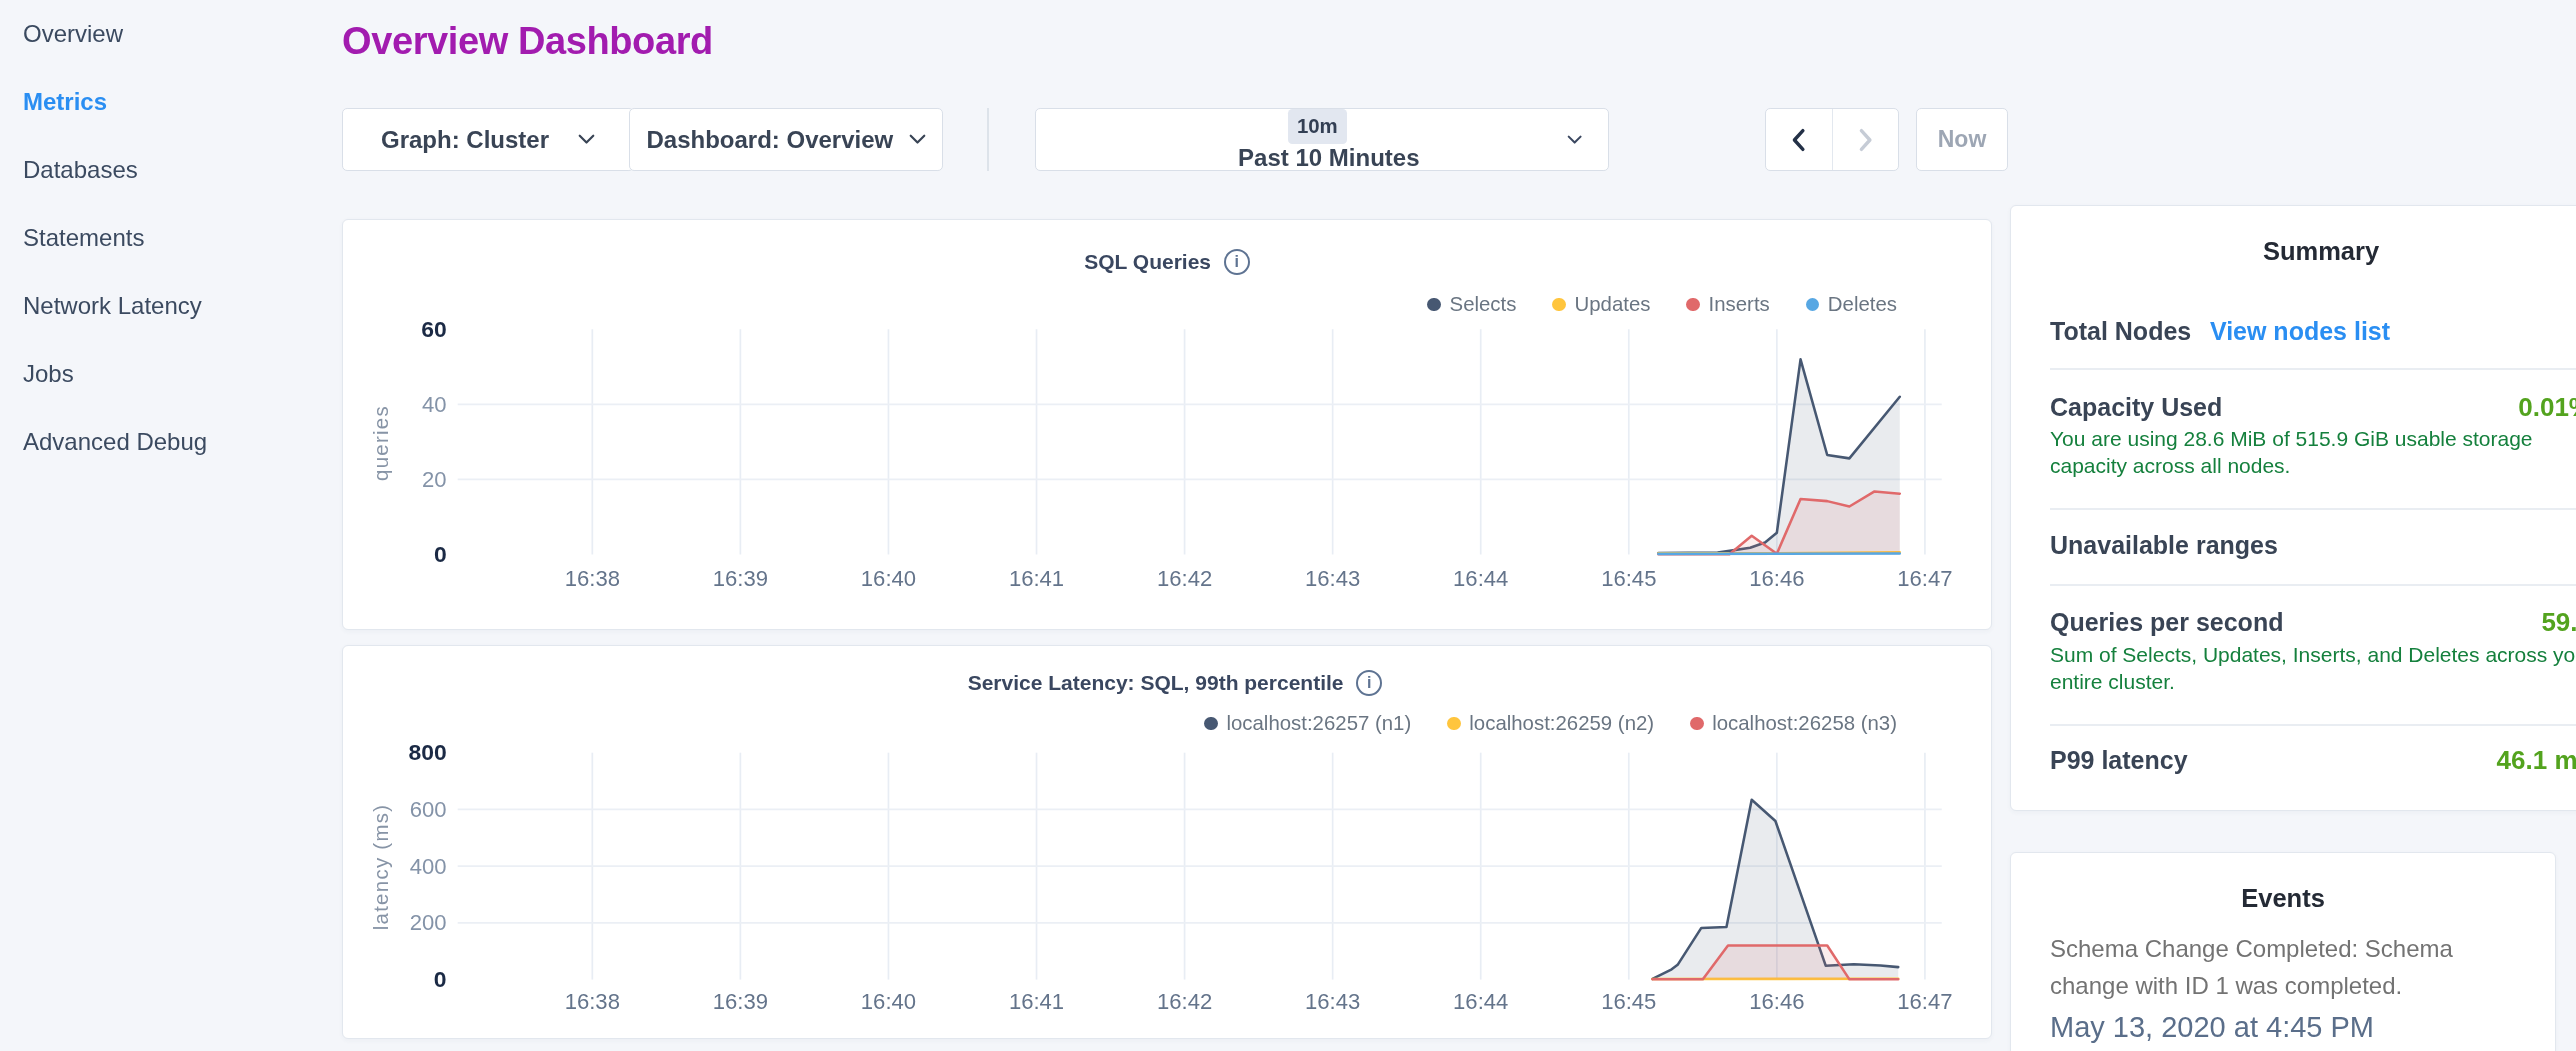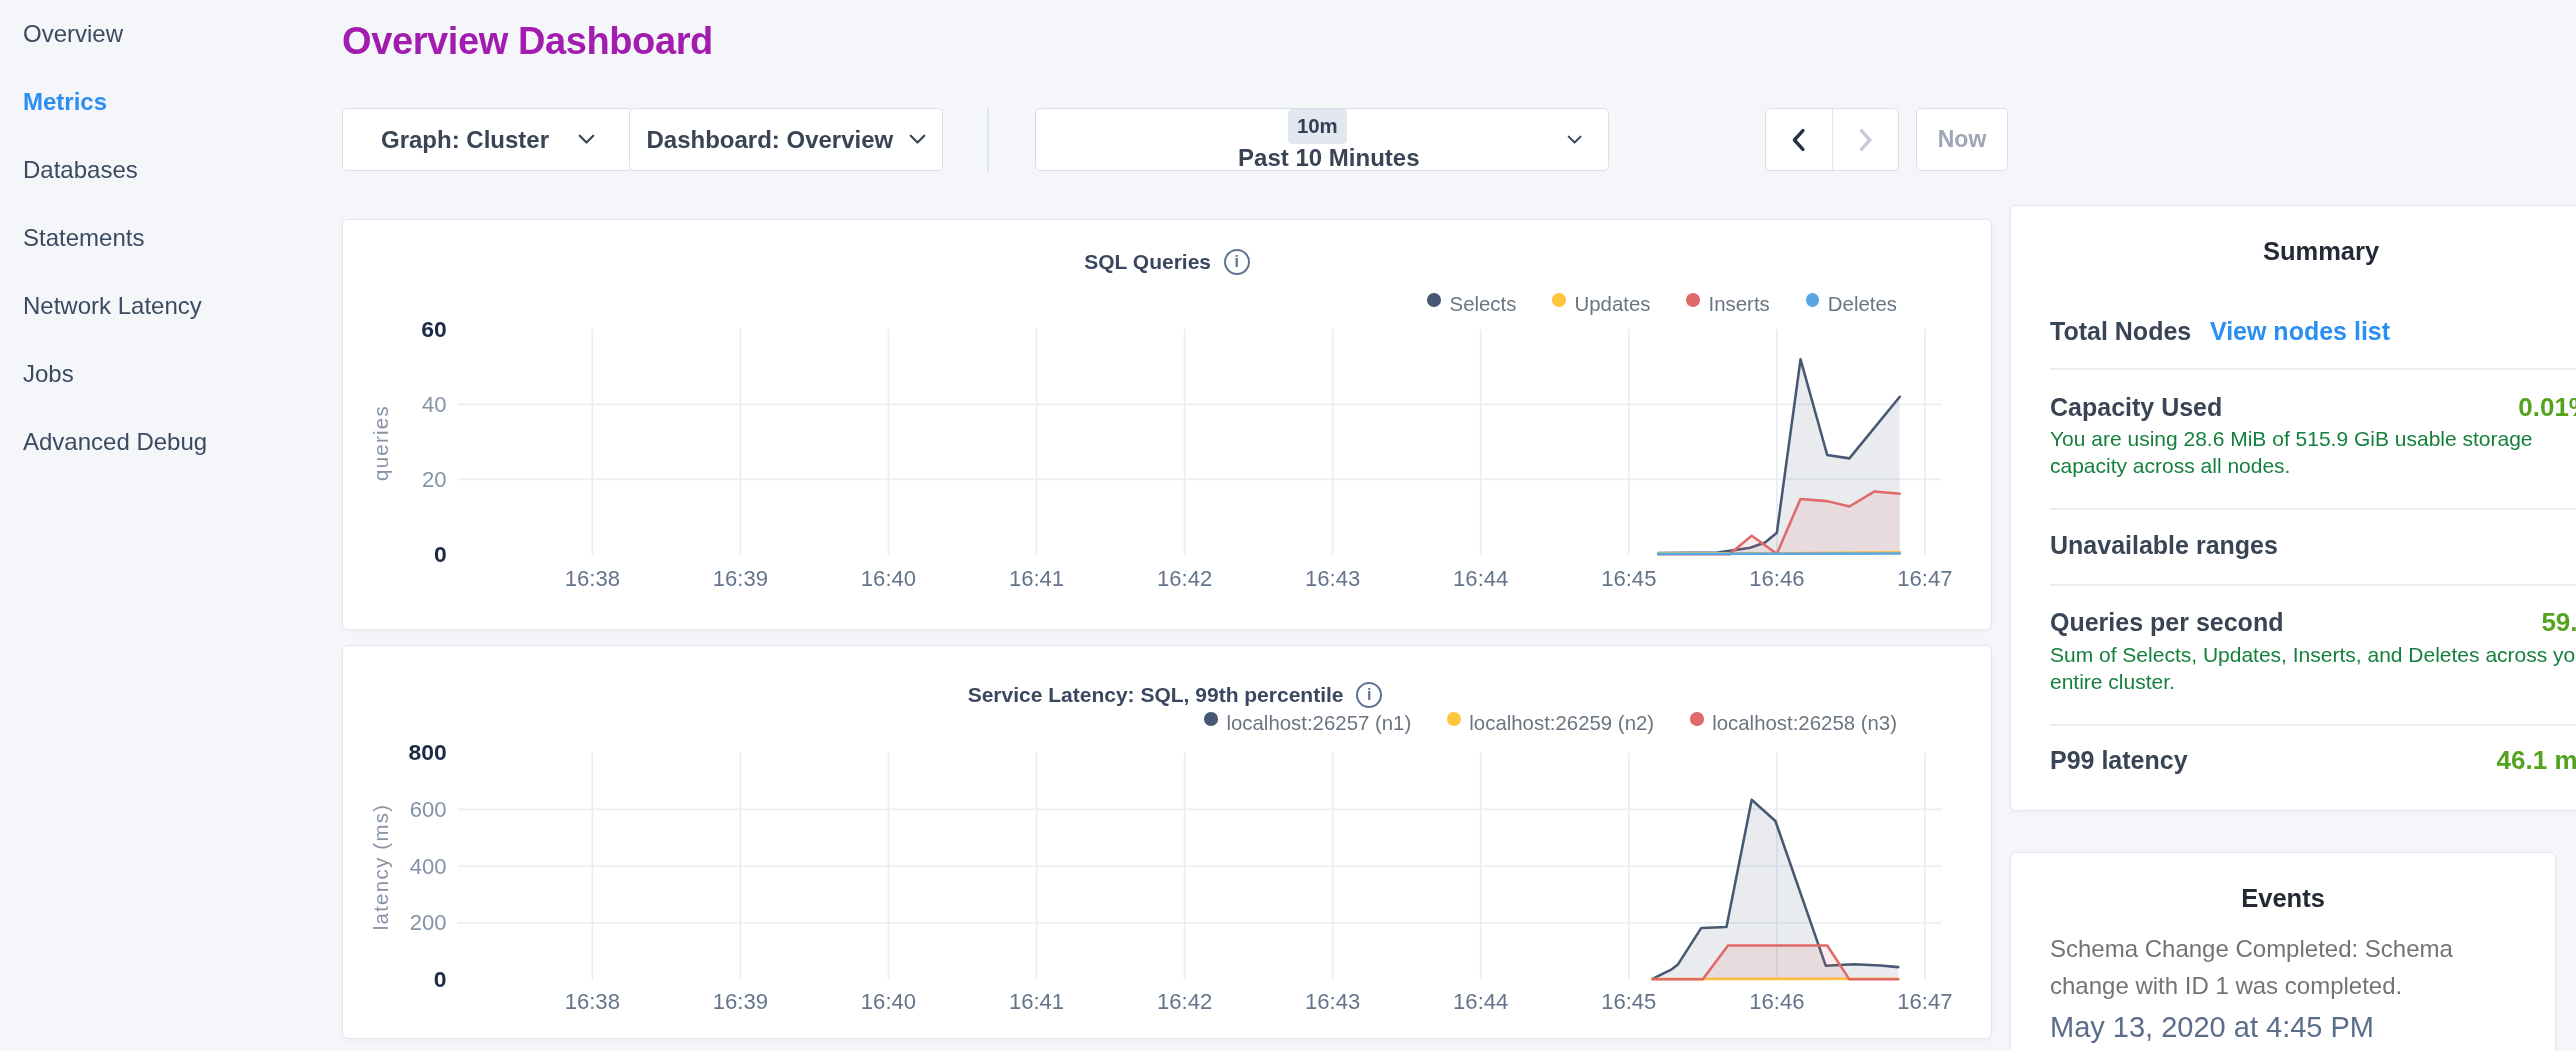--- a/index.html
+++ b/index.html
@@ -26,28 +26,28 @@
   .pager-btn.next { border-left:1.7px solid #e3e8ef; color:#c6ccd6; }
   .now-btn { left:1916px; width:92px; color:#9da6b4; font-size:23px; }
 
   
   .card { position:absolute; background:#fff; border:1.7px solid #e2e7ee; border-radius:6px; box-shadow:0 1.7px 4.3px rgba(56,76,108,.04); }
   .chart-card-1 { left:342px; top:219px; width:1650px; height:411px; }
   .chart-card-2 { left:342px; top:645px; width:1650px; height:394px; }
 
   .chart-head { position:absolute; left:0; right:0; display:flex; align-items:center; justify-content:center; gap:12.8px; }
   .chart-card-1 .chart-head { top:29px; }
-  .chart-card-2 .chart-head { top:36px;padding-left:16px; }
+  .chart-card-2 .chart-head { top:24px;padding-left:16px; }
   .chart-title { font-size:21px; font-weight:700; color:#3a4760; }
   .info-icon { width:26px; height:26px; border:2.1px solid #5e7392; border-radius:50%; color:#5e7392; font-size:16px; font-weight:600; display:flex; align-items:center; justify-content:center; cursor:pointer; }
 
   .legend { position:absolute; right:94px; display:flex; align-items:center; gap:36px; }
   .chart-card-1 .legend { top:73px; }
   .chart-card-2 .legend { top:66px; }
-  .legend-item { display:flex; align-items:flex-start; gap:8.5px; font-size:20.4px; color:#6a7582; }
+  .legend-item { display:flex; align-items:center; gap:8.5px; font-size:20.4px; color:#6a7582; }
   .legend-dot { width:13.6px; height:13.6px; border-radius:50%; }
 
   .chart-svg { position:absolute; left:0; top:0; width:100%; height:100%; }
   .chart-svg text { font-family:"Liberation Sans","DejaVu Sans",sans-serif; }
   .xtick { font-size:26px; fill:#64748b; }
   .ytick { font-size:26px; fill:#8493a8; }
   .ytick-bold { font-size:27px; fill:#1b2a45; font-weight:700; }
   .y-axis-title { position:absolute; left:38px; transform:translate(-50%,-50%) rotate(-90deg); font-size:20.4px; color:#8794a6; letter-spacing:1.3px; white-space:nowrap; }
   .chart-card-1 .y-axis-title { top:223px; }
   .chart-card-2 .y-axis-title { top:221px; }

